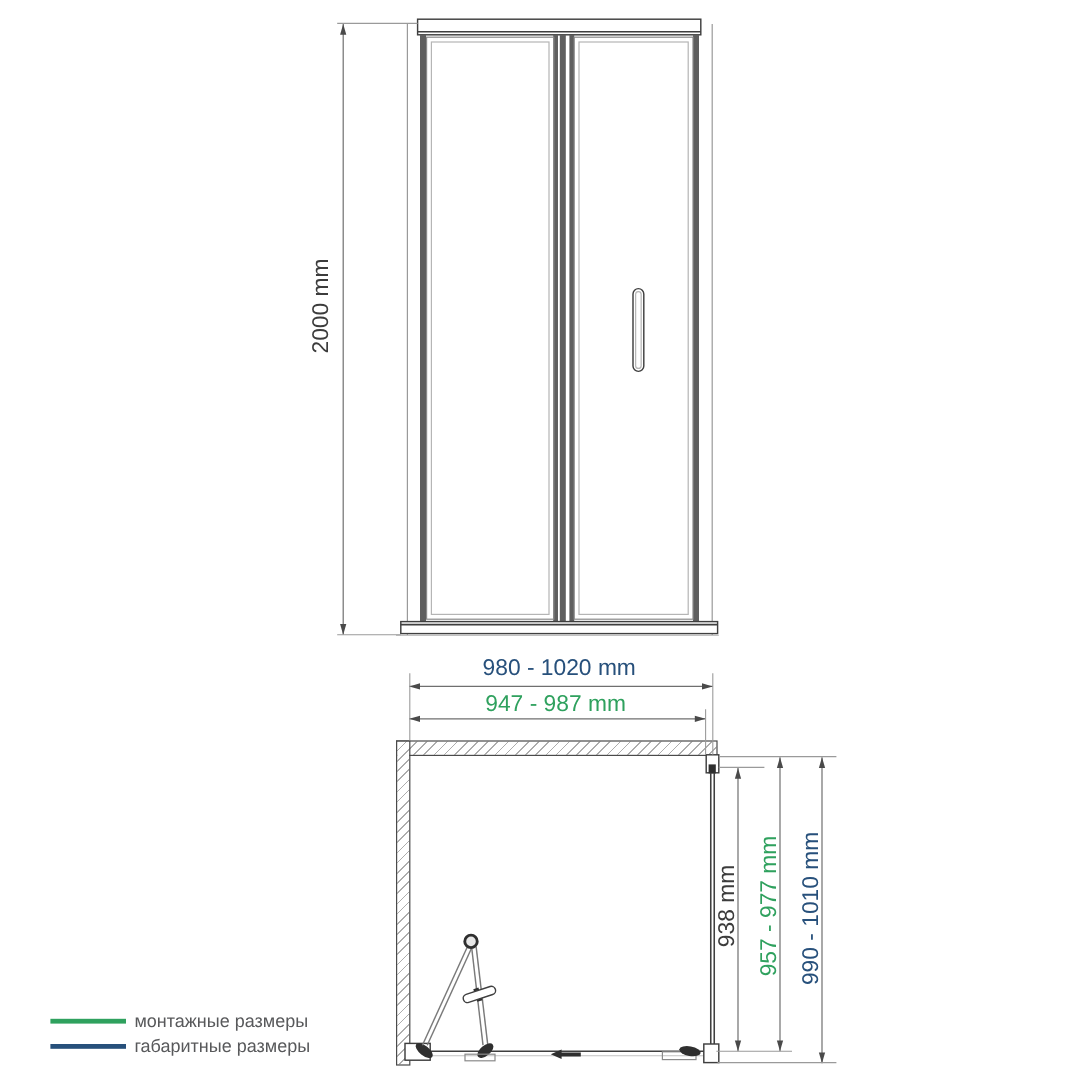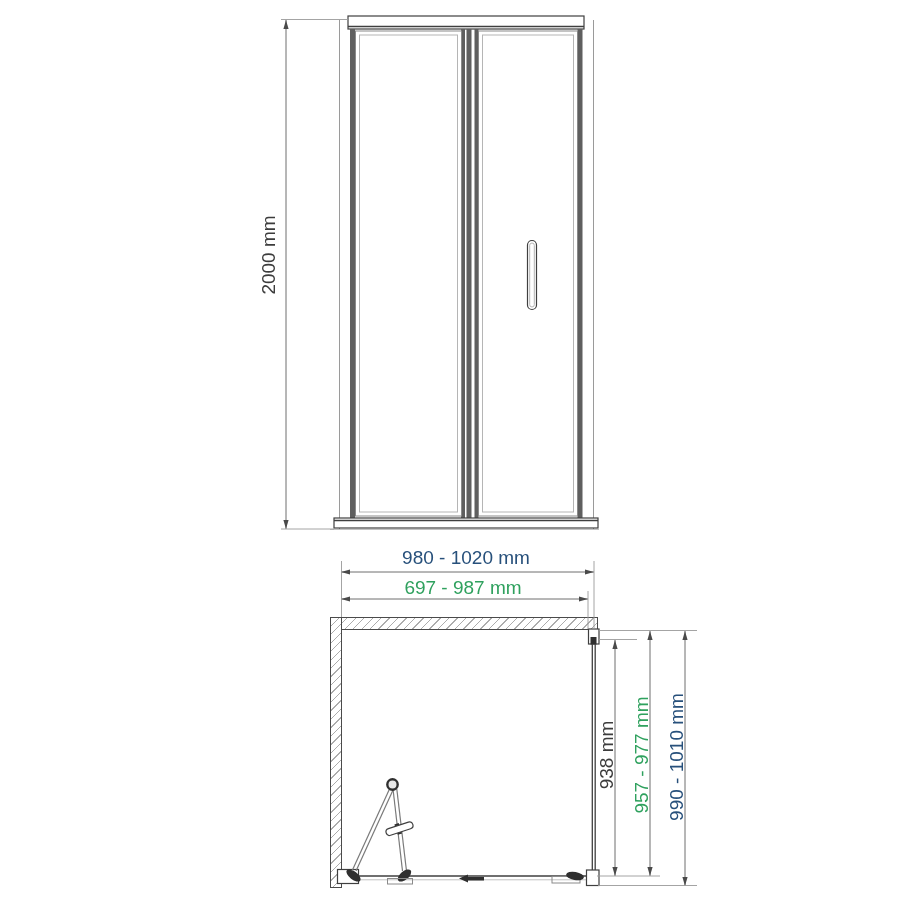--- a/index.html
+++ b/index.html
@@ -143,22 +143,30 @@
       <line class="l-ext" x1="599" y1="639.5" x2="637" y2="639.5"></line>
       <line class="l-ext" x1="597" y1="876" x2="660" y2="876"></line>
       <line class="l-ext" x1="598" y1="885.5" x2="697" y2="885.5"></line>
     </g>
   </svg>
 
   <div class="dim rot" style="left:268px;top:255px;">2000 mm</div>
 
   <div class="dim navy" style="left:466px;top:557px;text-align:right;">980 - 1020 mm</div>
 
-  <div class="dim green" style="left:463px;top:587px;">697 - 987 mm</div>
+  <div class="dim green" style="left:463px;top:587px;">947 - 987 mm</div>
 
   <div class="dim rot" style="left:606px;top:755px;">938 mm</div>
 
   <div class="dim rot green" style="left:641px;top:755px;">957 - 977 mm</div>
 
   <div class="dim rot navy" style="left:676px;top:757px;">990 - 1010 mm</div>
 
+  <div class="legend-row" style="left:42px;top:843px;">
+    <div class="swatch swatch-green"></div>
+    <div class="legend-label">монтажные размеры</div>
+  </div>
+  <div class="legend-row" style="left:42px;top:864px;">
+    <div class="swatch swatch-navy"></div>
+    <div class="legend-label">габаритные размеры</div>
+  </div>
 
 </div>
 
 </body></html>

